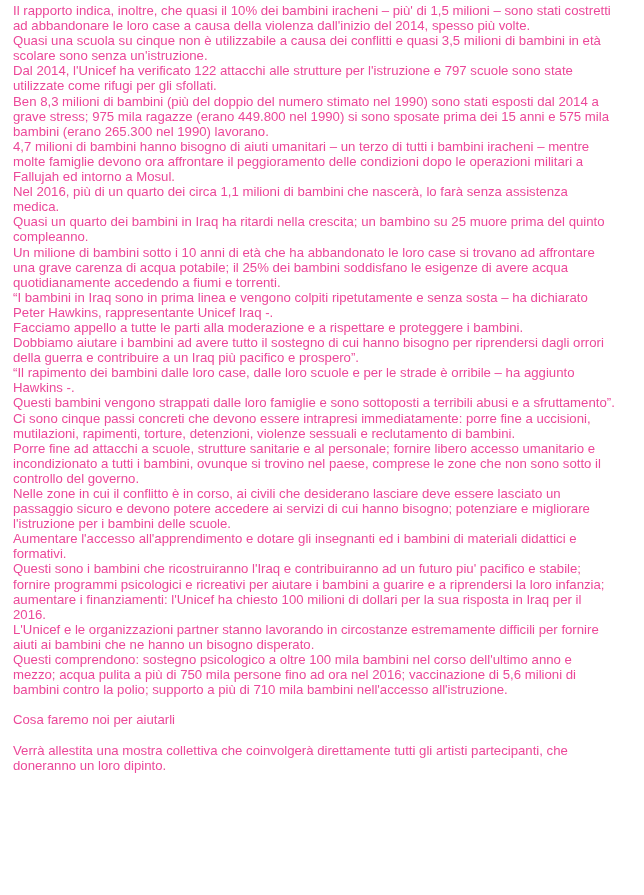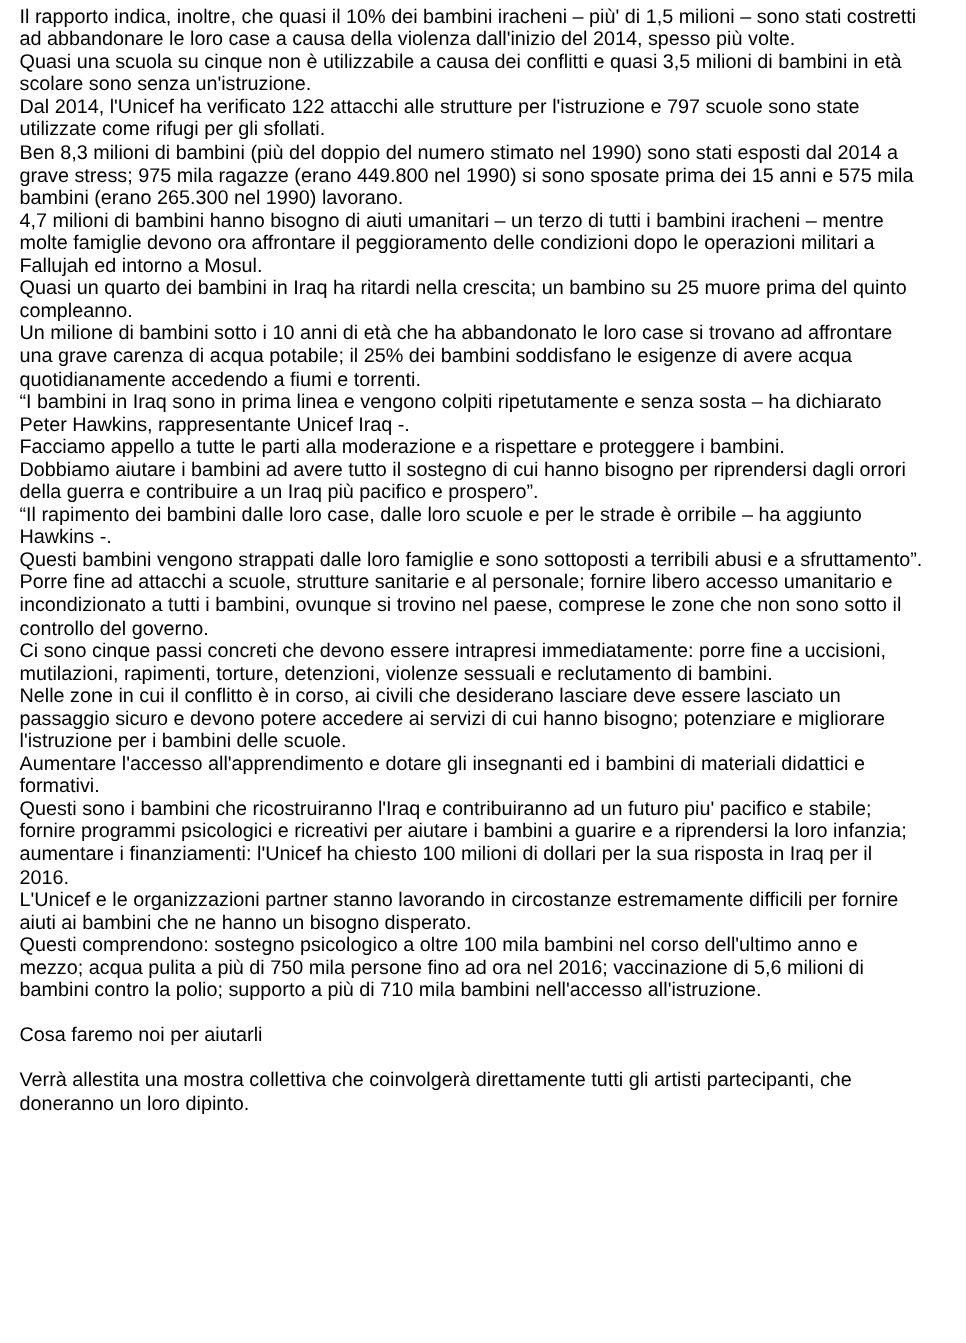--- a/index.html
+++ b/index.html
@@ -10,50 +10,51 @@
   body {
     width: 644px;
     height: 895px;
     overflow: hidden;
     font-family: "Liberation Sans", "DejaVu Sans", sans-serif;
   }
   .doc {
     box-sizing: border-box;
     width: 644px;
     padding: 3px 27px 0 13px;
-    color: #000000;
+    color: #ec4899;
     font-size: 13.2px;
     line-height: 15.1px;
   }
   .doc p {
     margin: 0;
     padding: 0;
   }
   .doc p.gap-above {
     margin-top: 15.1px;
   }
 </style>
 </head>
 <body>
 
 <div class="doc">
   <p>Il rapporto indica, inoltre, che quasi il 10% dei bambini iracheni – più' di 1,5 milioni – sono stati costretti ad abbandonare le loro case a causa della violenza dall'inizio del 2014, spesso più volte.</p>
   <p>Quasi una scuola su cinque non è utilizzabile a causa dei conflitti e quasi 3,5 milioni di bambini in età scolare sono senza un'istruzione.</p>
   <p>Dal 2014, l'Unicef ha verificato 122 attacchi alle strutture per l'istruzione e 797 scuole sono state utilizzate come rifugi per gli sfollati.</p>
   <p>Ben 8,3 milioni di bambini (più del doppio del numero stimato nel 1990) sono stati esposti dal 2014 a grave stress; 975 mila ragazze (erano 449.800 nel 1990) si sono sposate prima dei 15 anni e 575 mila bambini (erano 265.300 nel 1990) lavorano.</p>
   <p>4,7 milioni di bambini hanno bisogno di aiuti umanitari – un terzo di tutti i bambini iracheni – mentre molte famiglie devono ora affrontare il peggioramento delle condizioni dopo le operazioni militari a Fallujah ed intorno a Mosul.</p>
+  <p>Nel 2016, più di un quarto dei circa 1,1 milioni di bambini che nascerà, lo farà senza assistenza medica.</p>
   <p>Quasi un quarto dei bambini in Iraq ha ritardi nella crescita; un bambino su 25 muore prima del quinto compleanno.</p>
   <p>Un milione di bambini sotto i 10 anni di età che ha abbandonato le loro case si trovano ad affrontare una grave carenza di acqua potabile; il 25% dei bambini soddisfano le esigenze di avere acqua quotidianamente accedendo a fiumi e torrenti.</p>
   <p>“I bambini in Iraq sono in prima linea e vengono colpiti ripetutamente e senza sosta – ha dichiarato Peter Hawkins, rappresentante Unicef Iraq -.</p>
   <p>Facciamo appello a tutte le parti alla moderazione e a rispettare e proteggere i bambini.</p>
   <p>Dobbiamo aiutare i bambini ad avere tutto il sostegno di cui hanno bisogno per riprendersi dagli orrori della guerra e contribuire a un Iraq più pacifico e prospero”.</p>
   <p>“Il rapimento dei bambini dalle loro case, dalle loro scuole e per le strade è orribile – ha aggiunto Hawkins -.</p>
   <p>Questi bambini vengono strappati dalle loro famiglie e sono sottoposti a terribili abusi e a sfruttamento”.</p>
+  <p>Ci sono cinque passi concreti che devono essere intrapresi immediatamente: porre fine a uccisioni, mutilazioni, rapimenti, torture, detenzioni, violenze sessuali e reclutamento di bambini.</p>
   <p>Porre fine ad attacchi a scuole, strutture sanitarie e al personale; fornire libero accesso umanitario e incondizionato a tutti i bambini, ovunque si trovino nel paese, comprese le zone che non sono sotto il controllo del governo.</p>
-  <p>Ci sono cinque passi concreti che devono essere intrapresi immediatamente: porre fine a uccisioni, mutilazioni, rapimenti, torture, detenzioni, violenze sessuali e reclutamento di bambini.</p>
   <p>Nelle zone in cui il conflitto è in corso, ai civili che desiderano lasciare deve essere lasciato un passaggio sicuro e devono potere accedere ai servizi di cui hanno bisogno; potenziare e migliorare l'istruzione per i bambini delle scuole.</p>
   <p>Aumentare l'accesso all'apprendimento e dotare gli insegnanti ed i bambini di materiali didattici e formativi.</p>
   <p>Questi sono i bambini che ricostruiranno l'Iraq e contribuiranno ad un futuro piu' pacifico e stabile; fornire programmi psicologici e ricreativi per aiutare i bambini a guarire e a riprendersi la loro infanzia; aumentare i finanziamenti: l'Unicef ha chiesto 100 milioni di dollari per la sua risposta in Iraq per il 2016.</p>
   <p>L'Unicef e le organizzazioni partner stanno lavorando in circostanze estremamente difficili per fornire aiuti ai bambini che ne hanno un bisogno disperato.</p>
   <p>Questi comprendono: sostegno psicologico a oltre 100 mila bambini nel corso dell'ultimo anno e mezzo; acqua pulita a più di 750 mila persone fino ad ora nel 2016; vaccinazione di 5,6 milioni di bambini contro la polio; supporto a più di 710 mila bambini nell'accesso all'istruzione.</p>
   <p class="gap-above">Cosa faremo noi per aiutarli</p>
   <p class="gap-above">Verrà allestita una mostra collettiva che coinvolgerà direttamente tutti gli artisti partecipanti, che doneranno un loro dipinto.</p>
 </div>
 
 </body></html>

